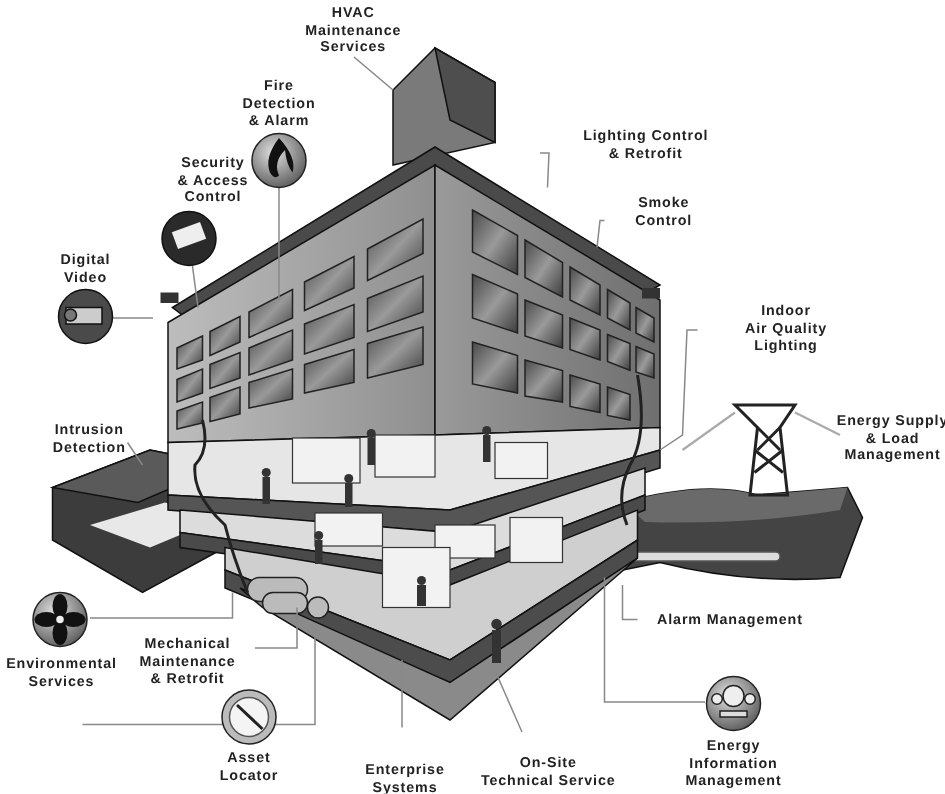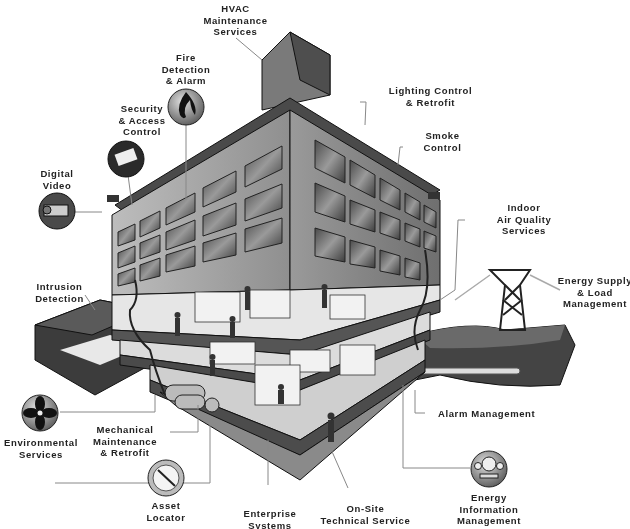--- a/index.html
+++ b/index.html
@@ -212,21 +212,21 @@
 &amp; Access
 Control</div>
 <div class="lbl" style="left:32px;top:168px;width:50px;">Digital
 Video</div>
 <div class="lbl" style="left:378px;top:85px;width:105px;">Lighting Control
 &amp; Retrofit</div>
 <div class="lbl" style="left:420px;top:130px;width:45px;">Smoke
 Control</div>
 <div class="lbl" style="left:490px;top:202px;width:68px;">Indoor
 Air Quality
-Services</div>
+Lighting</div>
 <div class="lbl" style="left:555px;top:275px;width:80px;">Energy Supply
 &amp; Load
 Management</div>
 <div class="lbl" style="left:32px;top:281px;width:55px;">Intrusion
 Detection</div>
 <div class="lbl" style="left:2px;top:437px;width:78px;">Environmental
 Services</div>
 <div class="lbl" style="left:92px;top:424px;width:66px;">Mechanical
 Maintenance
 &amp; Retrofit</div>

